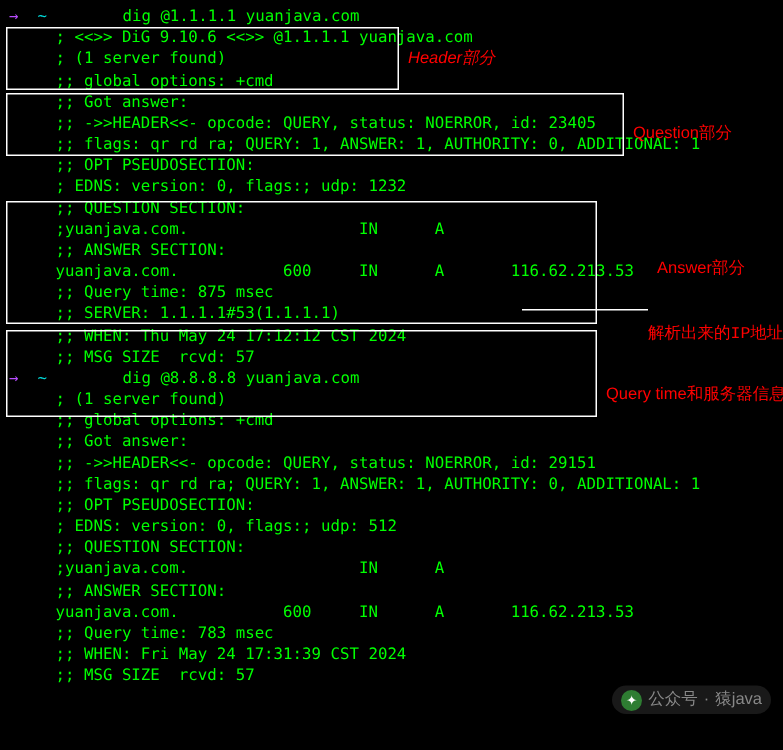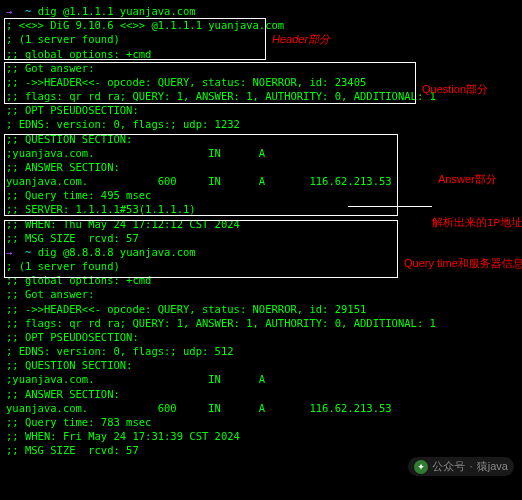--- a/index.html
+++ b/index.html
@@ -14,23 +14,23 @@
     overflow: hidden;
     position: relative;
   }
   .term {
     padding: 4px 6px;
     position: relative;
   }
   .prompt-line { white-space: pre; }
   .prompt-sym { color: #b94dff; }
   .tilde { color: #00d7d7; }
-  .cmd { color: #00ff00; }
+  .cmd { color: #00ff00; margin-left: 44px; }
   .green { color: #00ff00; }
-  pre { white-space: pre; }
+  pre { white-space: pre; padding-left: 31px; }
 
   .box {
     position: absolute;
     border: 1px solid #ffffff;
     pointer-events: none;
   }
   .arrow-line {
     position: absolute;
     height: 1px;
     background: #ffffff;
@@ -87,21 +87,21 @@
   <pre class="green">;; flags: qr rd ra; QUERY: 1, ANSWER: 1, AUTHORITY: 0, ADDITIONAL: 1</pre>
   <pre class="green"></pre>
   <pre class="green">;; OPT PSEUDOSECTION:</pre>
   <pre class="green">; EDNS: version: 0, flags:; udp: 1232</pre>
   <pre class="green">;; QUESTION SECTION:</pre>
   <pre class="green">;yuanjava.com.                  IN      A</pre>
   <pre class="green"></pre>
   <pre class="green">;; ANSWER SECTION:</pre>
   <pre class="green">yuanjava.com.           600     IN      A       116.62.213.53</pre>
   <pre class="green"></pre>
-  <pre class="green">;; Query time: 495 msec</pre>
+  <pre class="green">;; Query time: 875 msec</pre>
   <pre class="green">;; SERVER: 1.1.1.1#53(1.1.1.1)</pre>
   <pre class="green">;; WHEN: Thu May 24 17:12:12 CST 2024</pre>
   <pre class="green">;; MSG SIZE  rcvd: 57</pre>
   <pre class="green"></pre>
 
   <div class="prompt-line"><span class="prompt-sym">→</span>  <span class="tilde">~</span> <span class="cmd">dig @8.8.8.8 yuanjava.com</span></div>
 
   <pre class="green"></pre>
   <pre class="green">; (1 server found)</pre>
   <pre class="green">;; global options: +cmd</pre>

